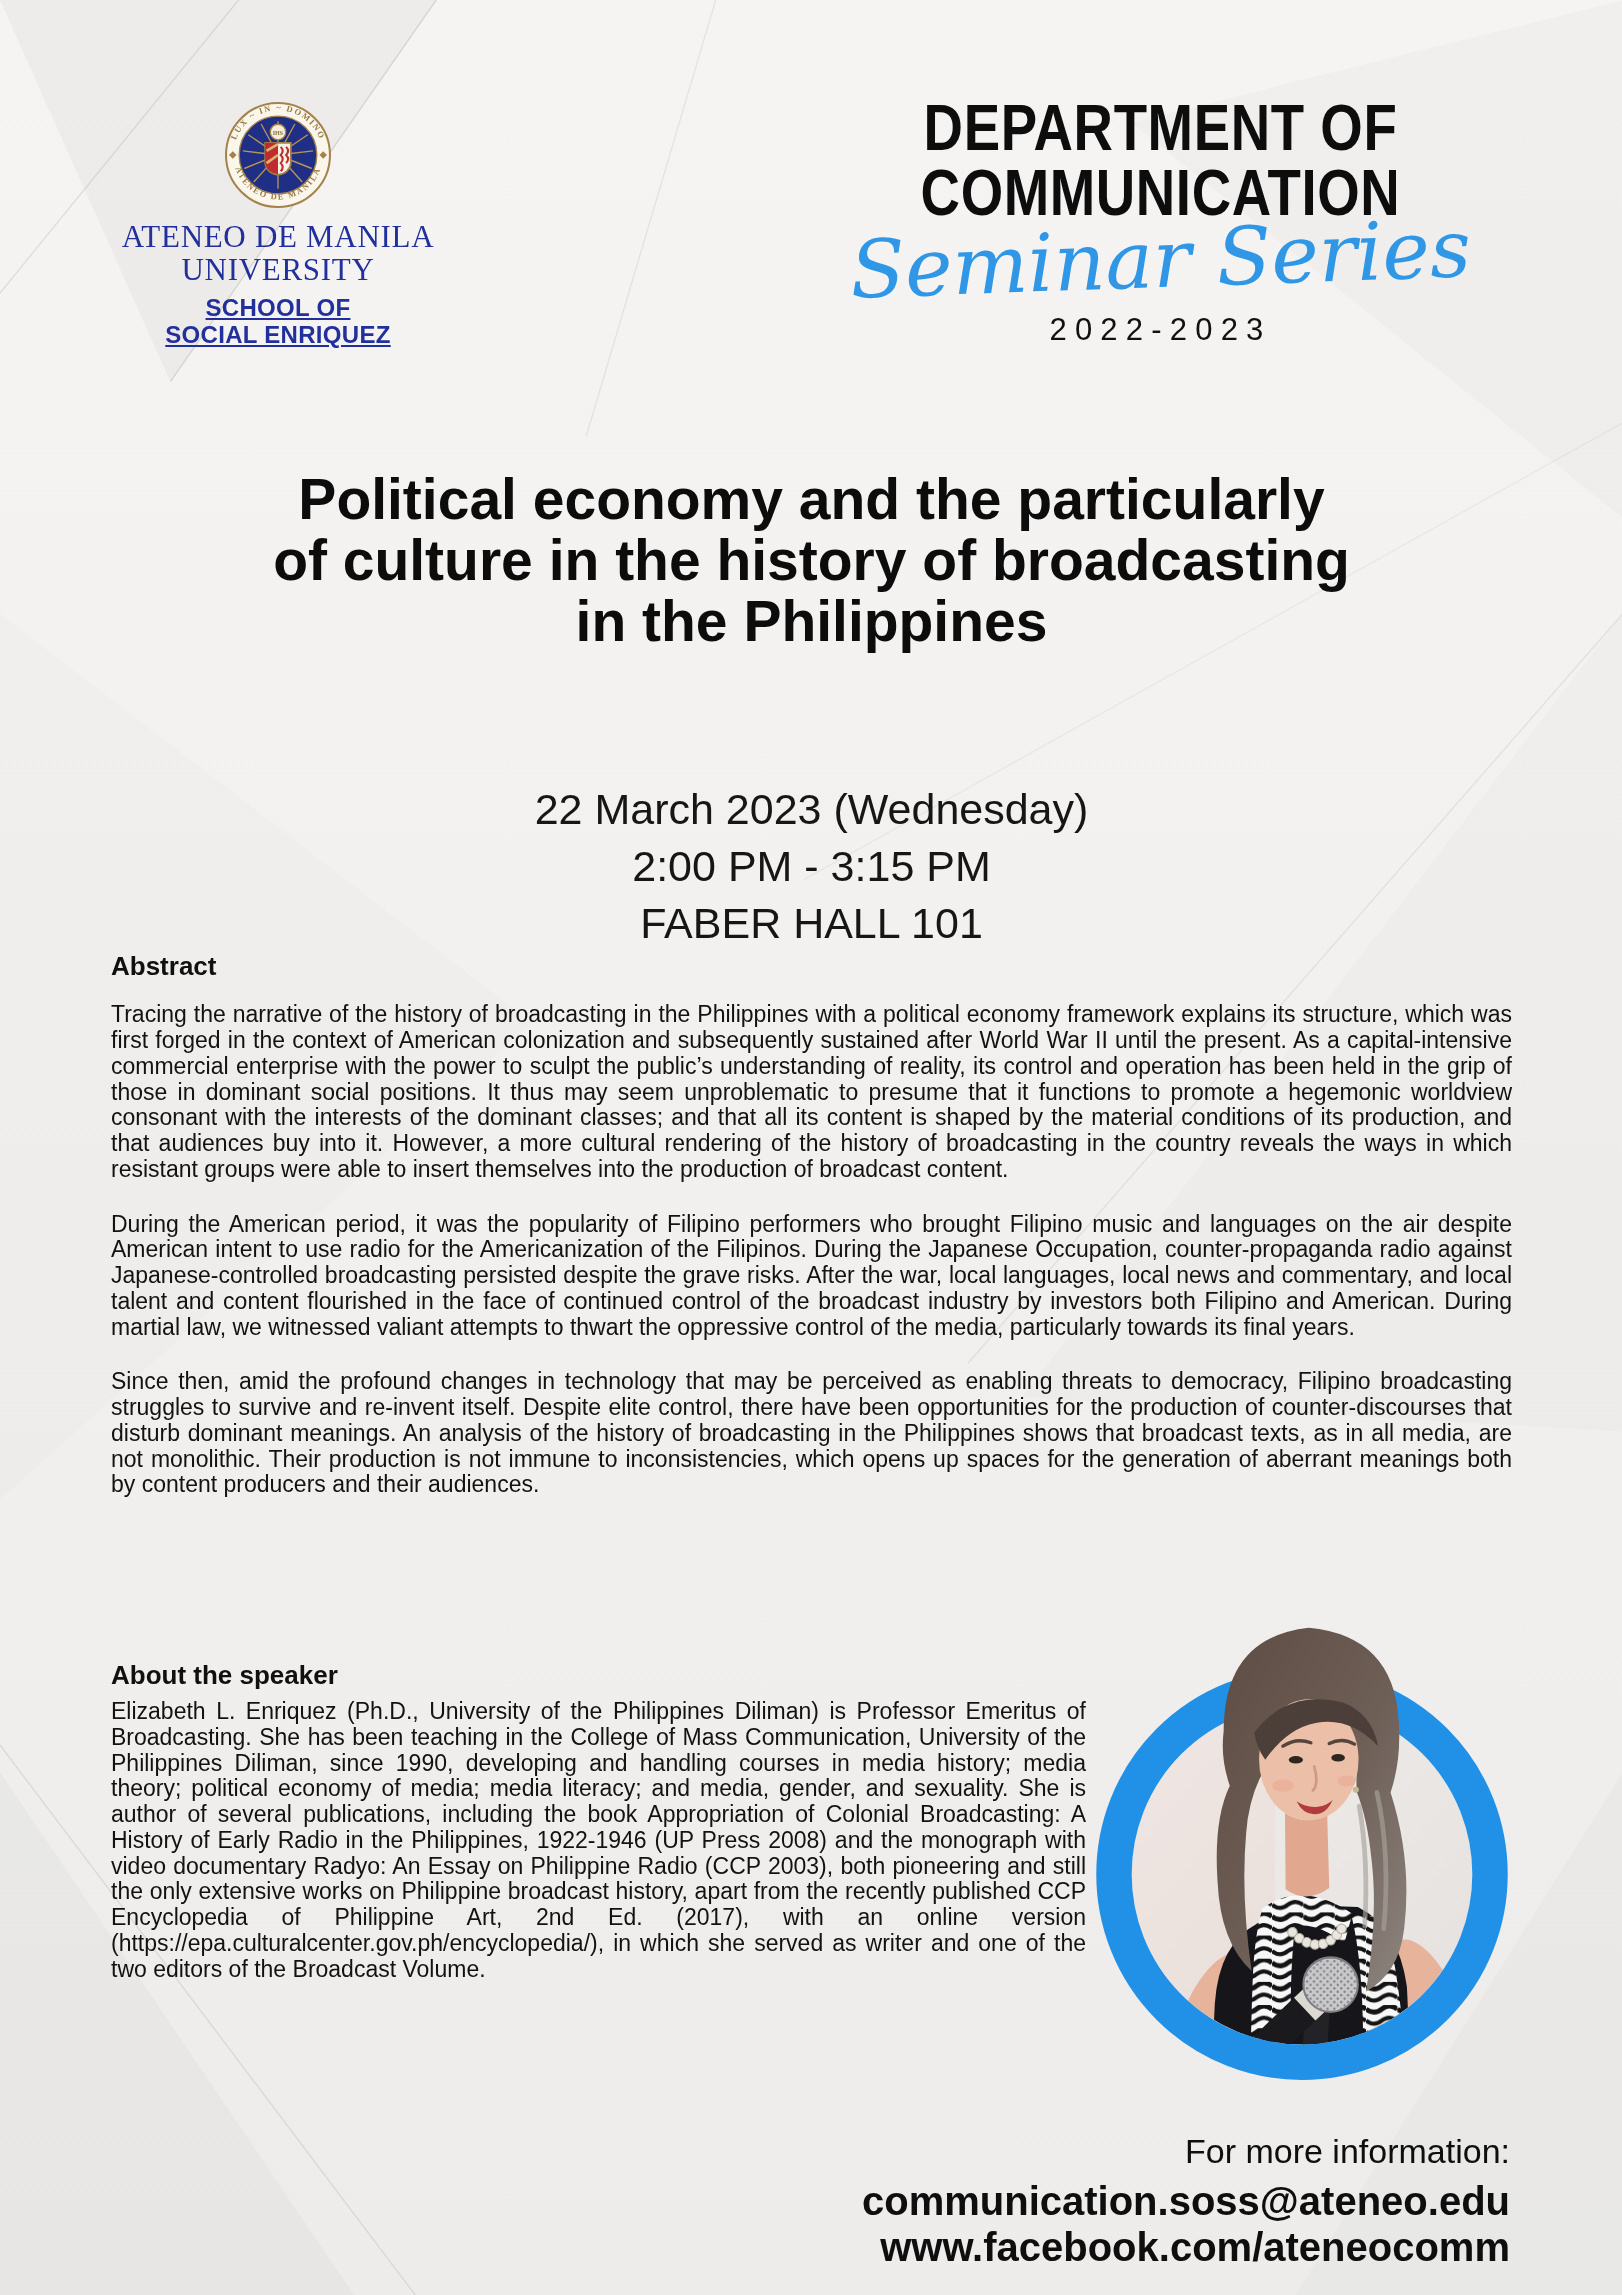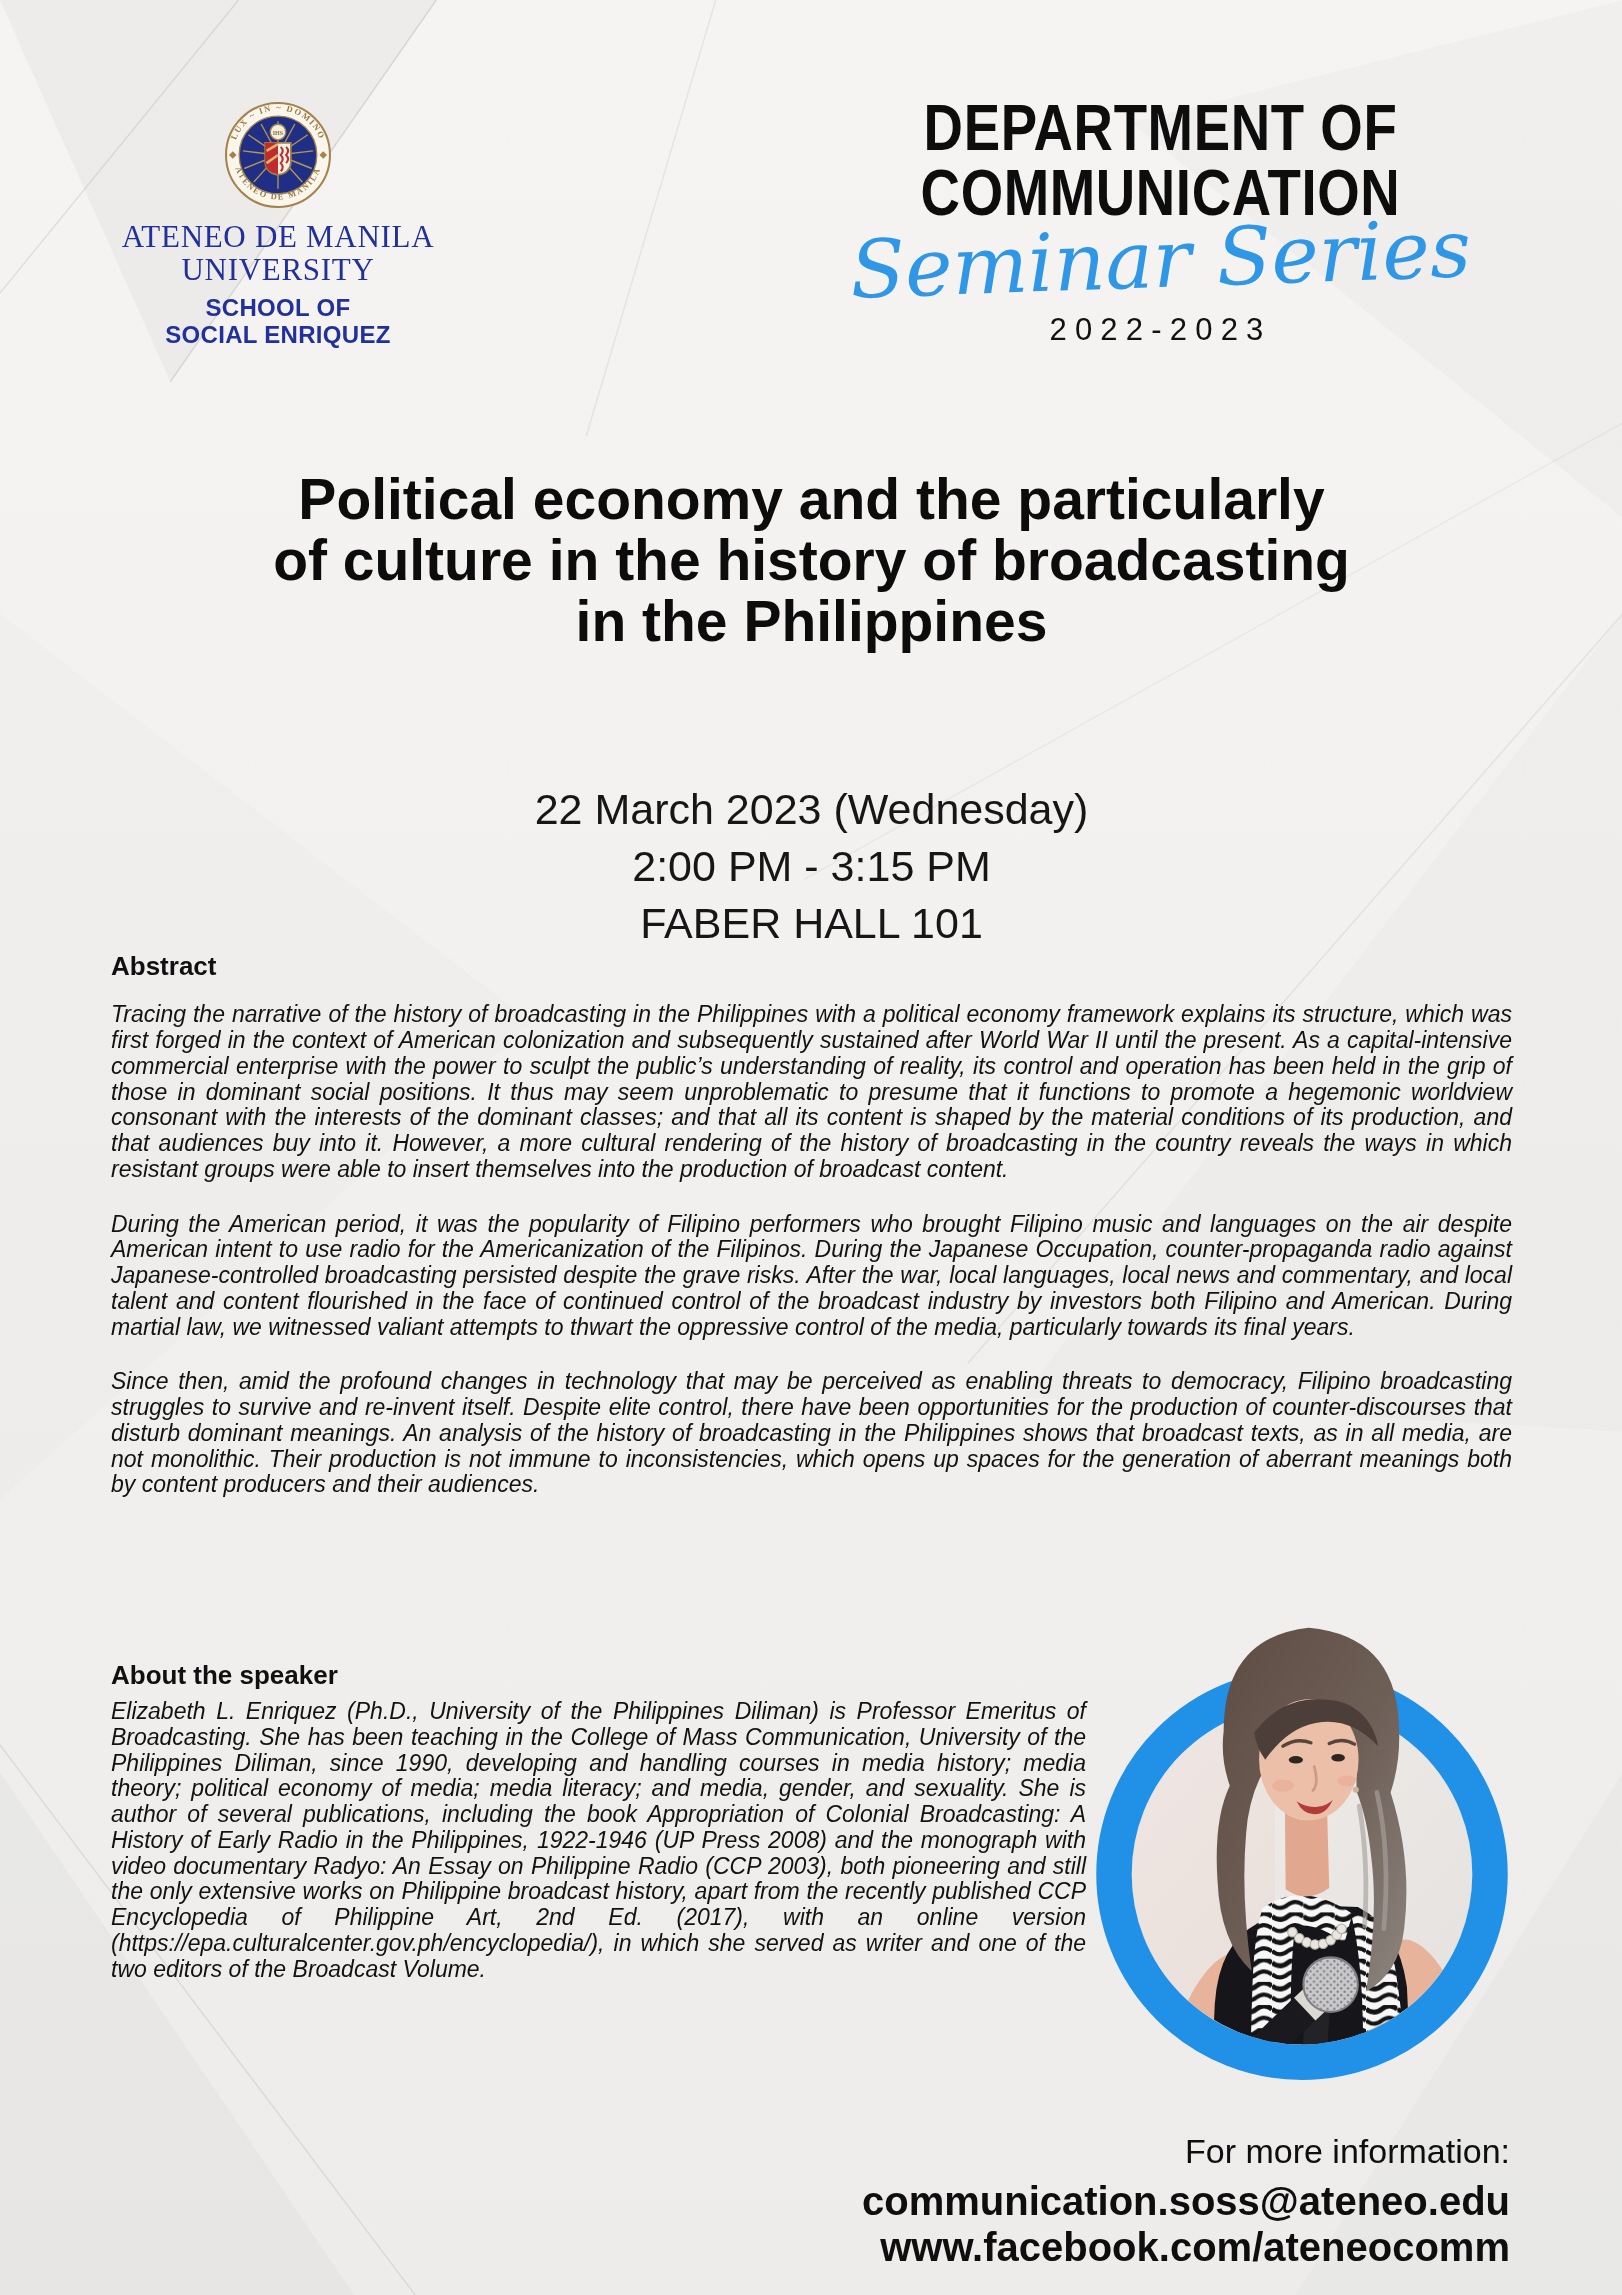--- a/index.html
+++ b/index.html
@@ -12,21 +12,21 @@
     font-family:"Liberation Sans",sans-serif;
     color:#141414;
   }
   .texture{position:absolute;inset:0;pointer-events:none;}
 
   
   .brand{position:absolute;left:87px;top:101px;width:382px;text-align:center;}
   .seal{display:block;margin:0 auto;width:108px;height:108px;}
   .brand-name{margin-top:12.3px;font-family:"Liberation Serif",serif;color:#22309c;
     font-size:31px;line-height:1.06;letter-spacing:0.7px;}
-  .brand-school{margin-top:8.2px;font-weight:bold;color:#22309c;font-size:24px;line-height:1.12;letter-spacing:0.3px;}
+  .brand-school{margin-top:8.2px;font-weight:bold;color:#22309c;font-size:24px;line-height:1.12;letter-spacing:0.3px;text-decoration:underline;}
 
   
   .dept{position:absolute;left:789px;top:79px;width:743px;text-align:center;margin-top:16px;}
   .dept-line{display:block;font-weight:bold;font-size:65px;line-height:1.0;color:#0d0d0d;
     transform:scaleX(.84);transform-origin:50% 50%;letter-spacing:0.7px;}
   .series-script{margin-top:-9.5px;font-family:"DejaVu Serif",serif;font-style:italic;
     font-size:80px;line-height:1.1;color:#2f97e6;transform:rotate(-2deg);}
   .series-years{margin-top:8.2px;font-size:31px;letter-spacing:8.2px;color:#111;}
 
   
@@ -34,21 +34,21 @@
     text-align:center;font-size:57px;font-weight:bold;line-height:1.07;color:#0c0c0c;margin:0;}
   .speaker{position:absolute;top:703px;left:50%;transform:translateX(-50%);width:1227px;
     text-align:center;font-size:41px;font-weight:400;letter-spacing:1.4px;color:#161616;}
   .when{position:absolute;top:781px;left:50%;transform:translateX(-50%);width:954px;
     text-align:center;font-size:43px;line-height:1.32;color:#161616;}
 
   
   .abstract{position:absolute;left:111px;top:951px;width:1401px;}
   .abstract h2,.about h2{margin:0;font-size:26px;font-weight:bold;color:#101010;}
   .abstract h2{margin-bottom:20.4px;}
-  .abstract p,.about p{margin:0 0 29px 0;font-size:23px;line-height:1.12;text-align:justify;color:#121212;font-style:italic;}
+  .abstract p,.about p{margin:0 0 29px 0;font-size:23px;line-height:1.12;text-align:justify;color:#121212;}
 
   
   .about{position:absolute;left:111px;top:1660px;width:975px;}
   .about h2{margin-bottom:8.2px;}
 
   
   .photo{position:absolute;left:1084px;top:1588px;width:436px;height:518px;}
 
   
   .contact{position:absolute;right:113px;top:2132px;text-align:right;color:#0e0e0e;}

